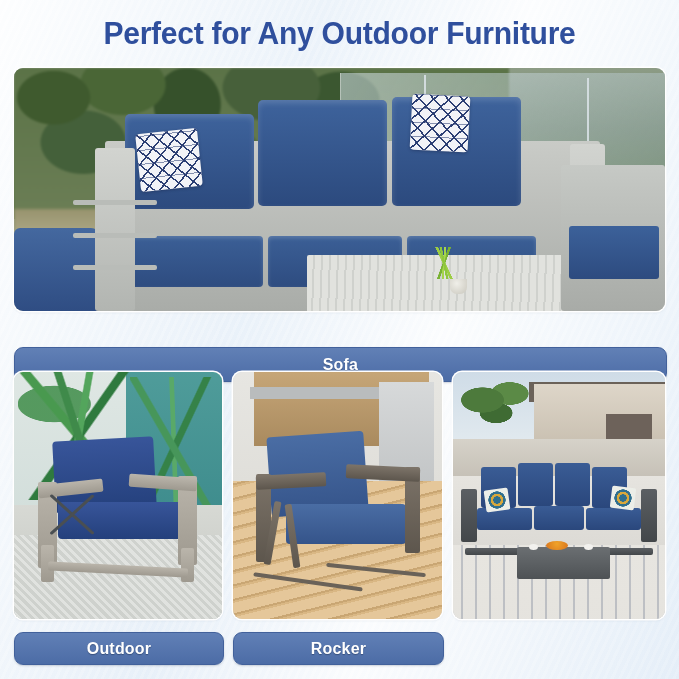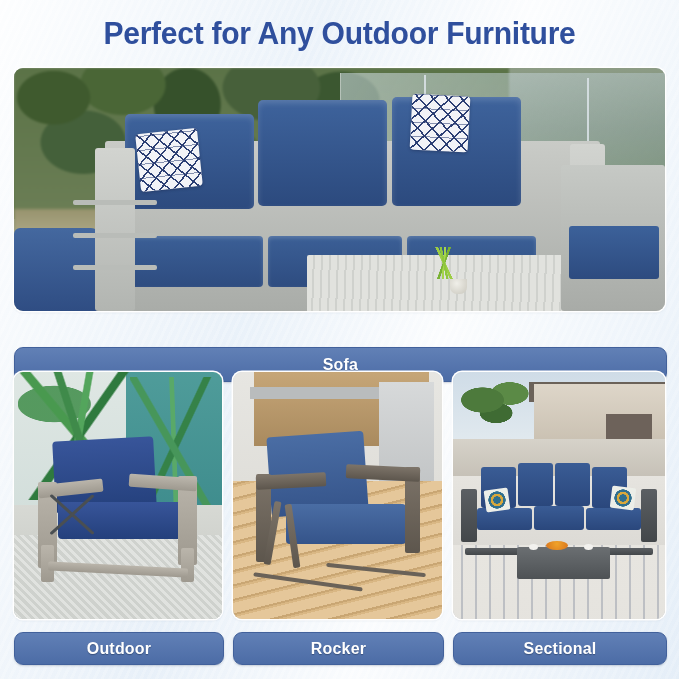--- a/index.html
+++ b/index.html
@@ -384,17 +384,14 @@
       <div class="se-cup" style="left:62%;"></div>
     </div>
   </div>
 
   <div class="label-bar" style="left:14px;top:632px;width:208px;height:31px;">
     <span>Outdoor</span>
   </div>
   <div class="label-bar" style="left:233px;top:632px;width:209px;height:31px;">
     <span>Rocker</span>
   </div>
-  <div class="label-bar" style="left:453px;top:632px;width:212px;height:31px;">
-    <span>Sectional</span>
-  </div>
 
 </div>
 
 </body></html>

